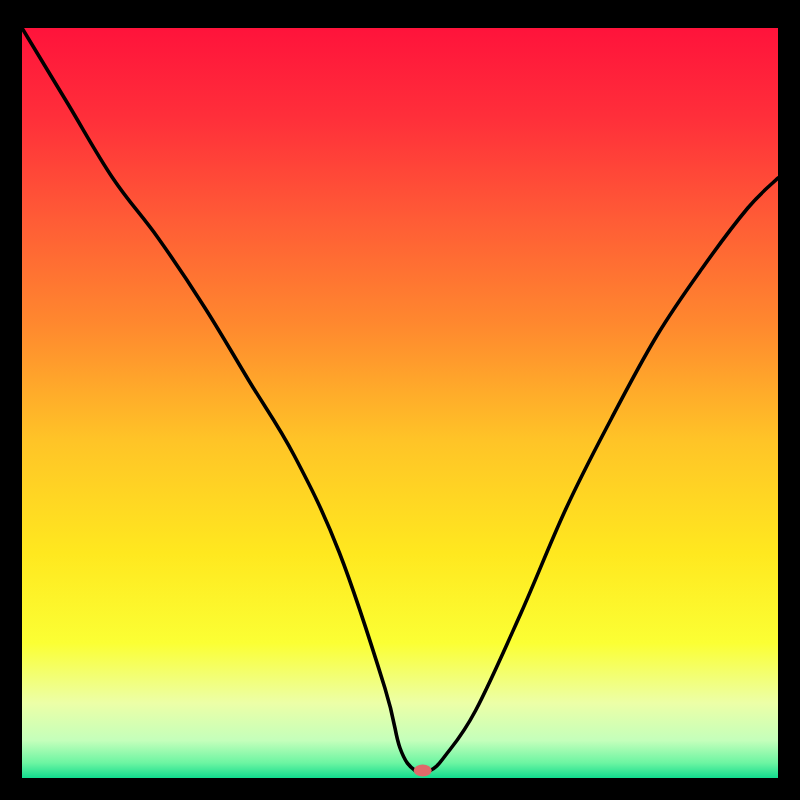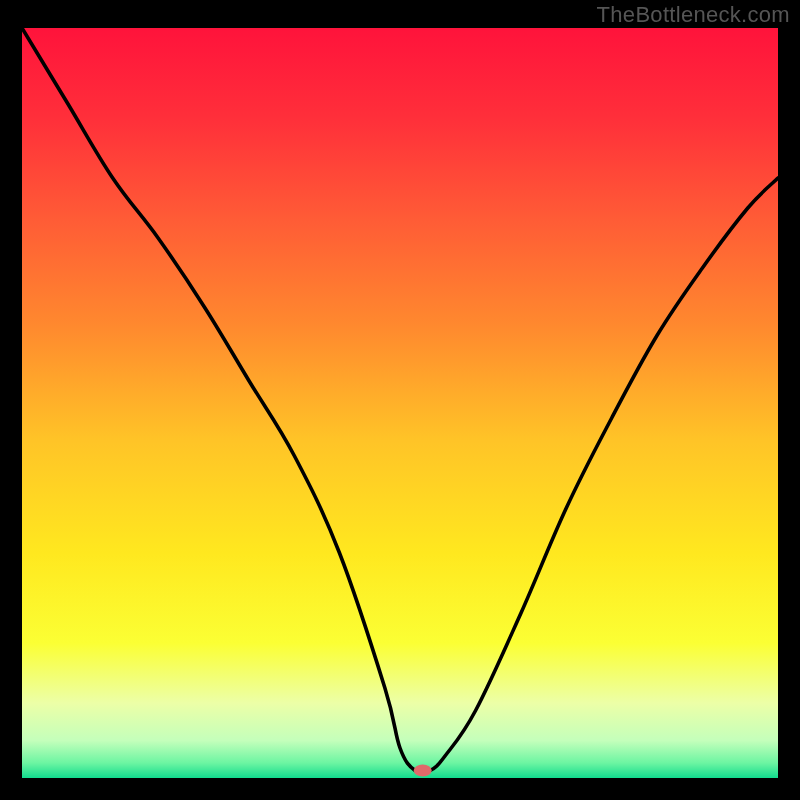--- a/index.html
+++ b/index.html
@@ -37,21 +37,20 @@
   .plot-area svg {
     width: 100%;
     height: 100%;
     display: block;
   }
 </style>
 </head>
 <body>
 <div class="frame">
 
-  <div class="watermark">TheBottleneck.com</div>
 
   <div class="plot-area">
     <svg viewBox="0 0 756 750" preserveAspectRatio="none">
       <defs>
         <linearGradient id="bgGrad" x1="0" y1="0" x2="0" y2="1">
           <stop offset="0%" stop-color="#ff133b"></stop>
           <stop offset="12%" stop-color="#ff2f3a"></stop>
           <stop offset="25%" stop-color="#ff5a36"></stop>
           <stop offset="40%" stop-color="#ff8a2e"></stop>
           <stop offset="55%" stop-color="#ffc427"></stop>

